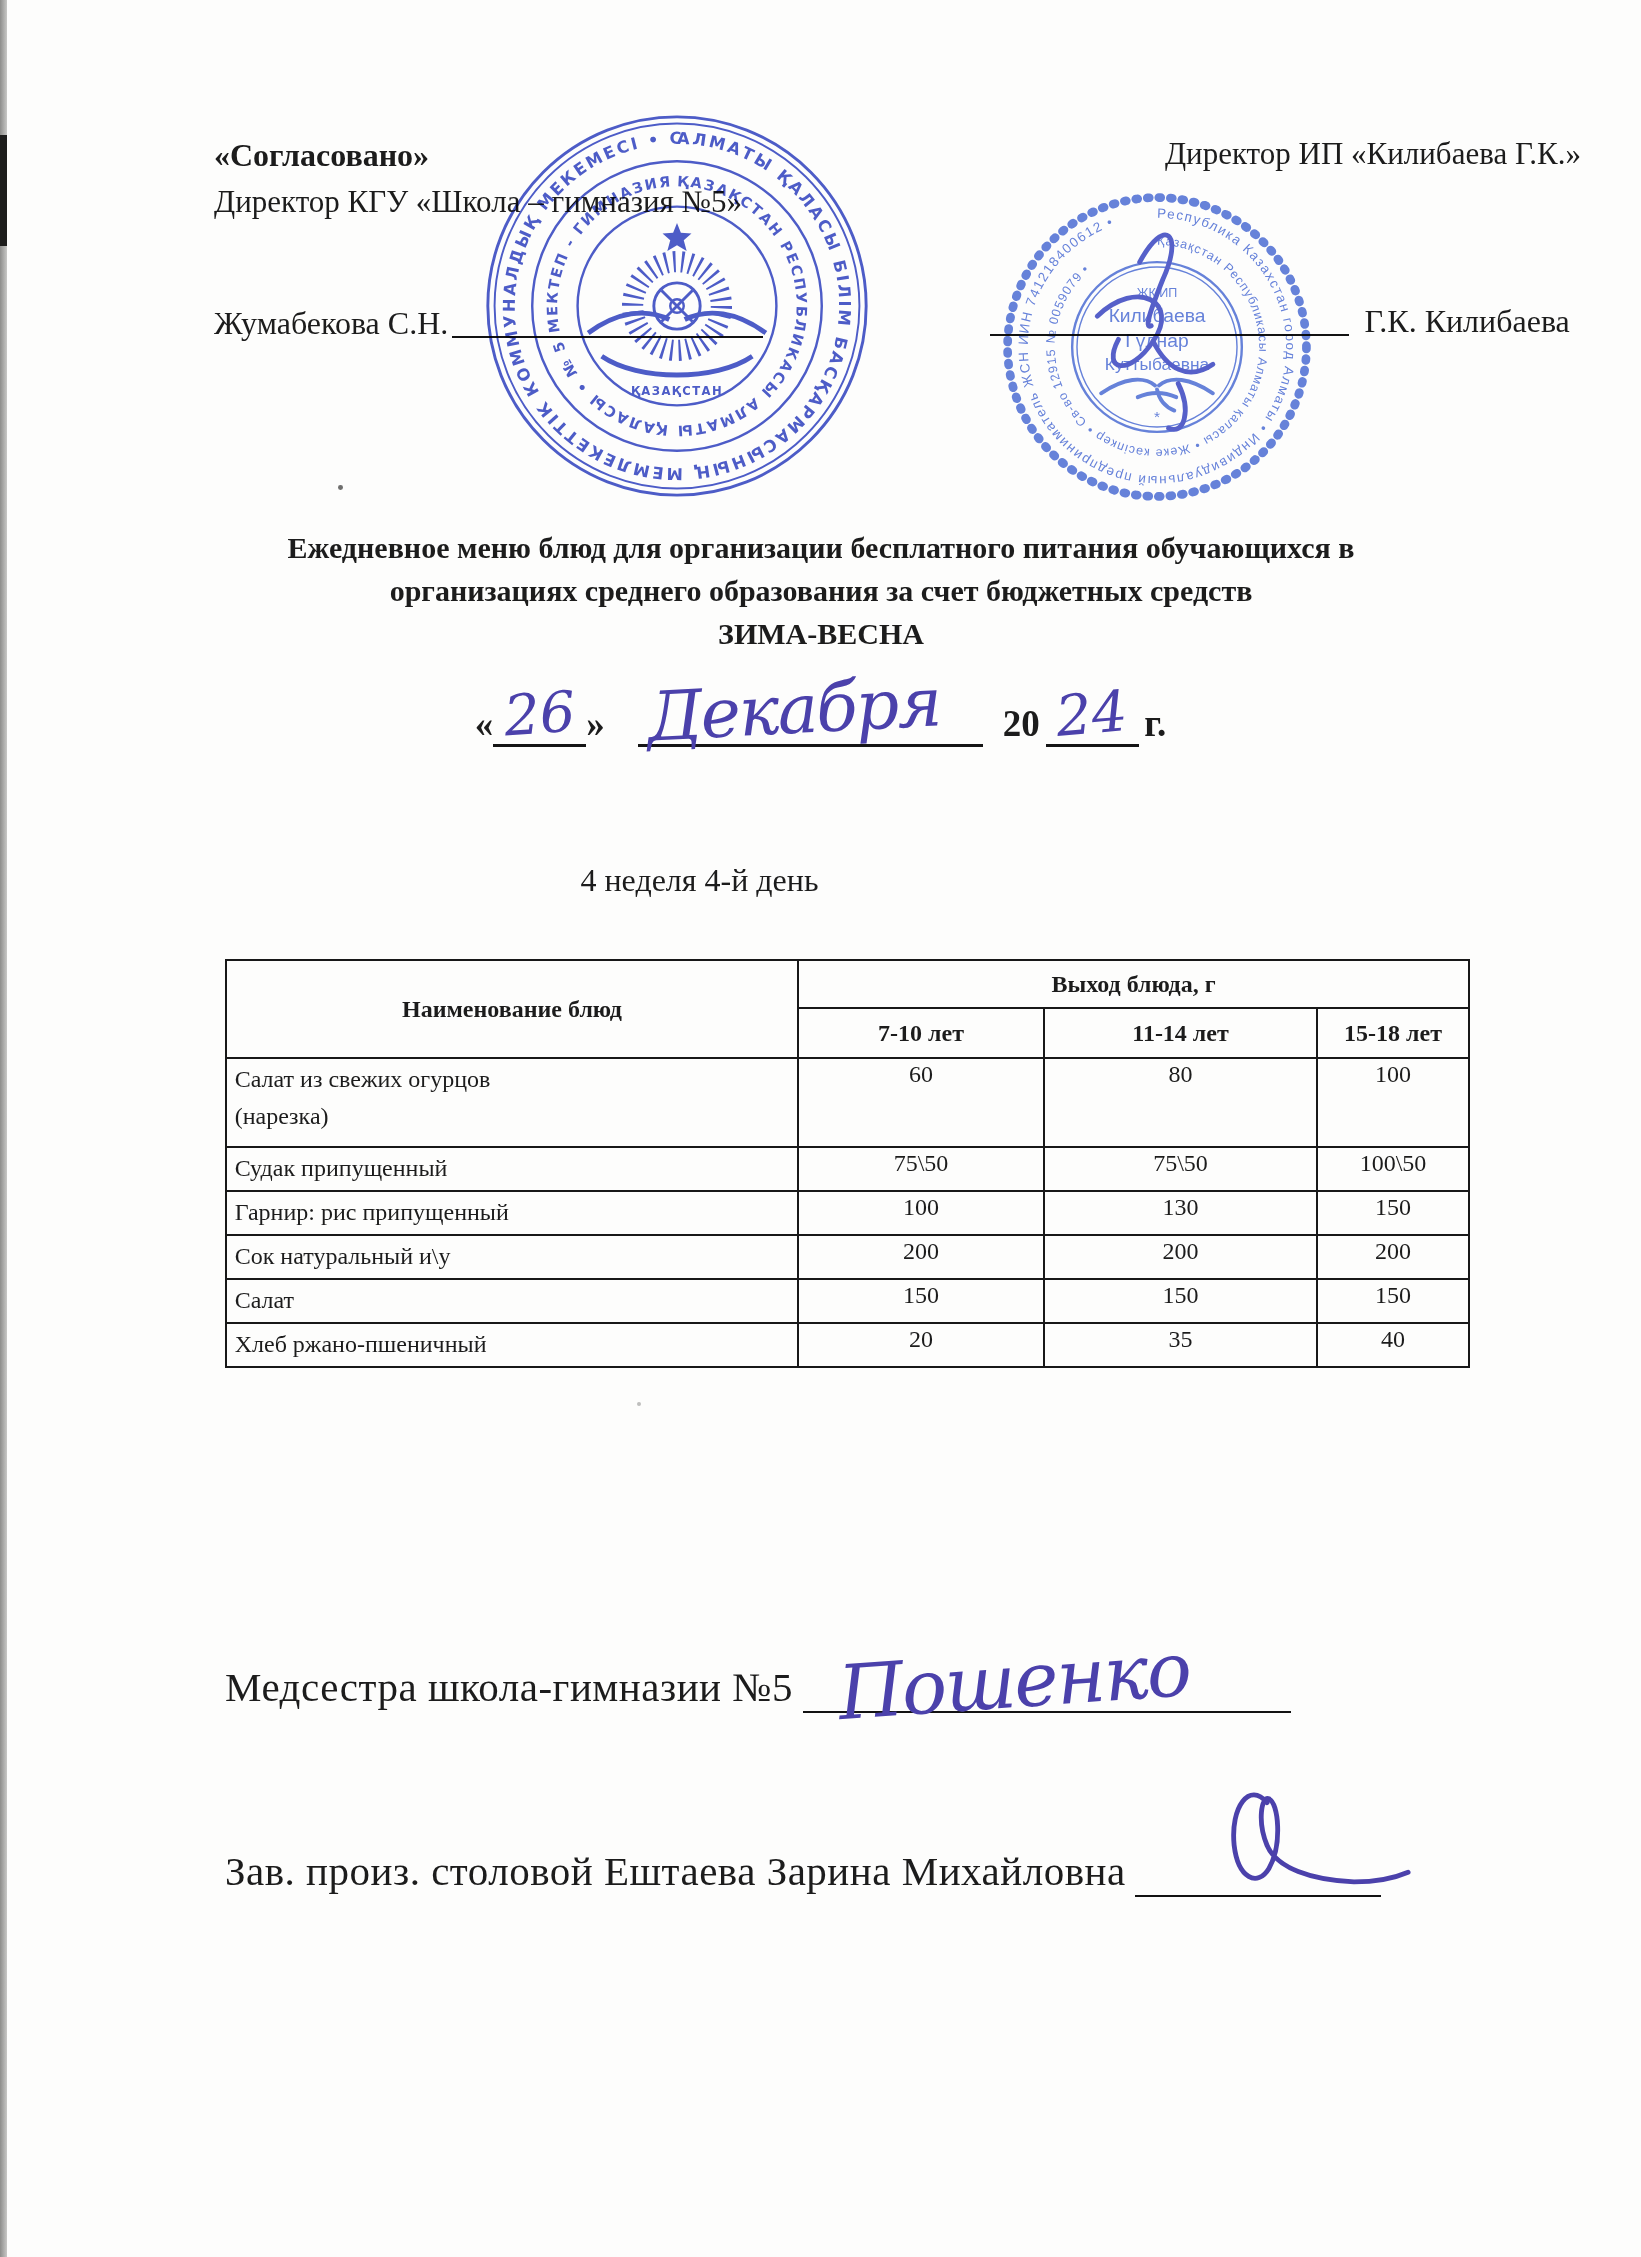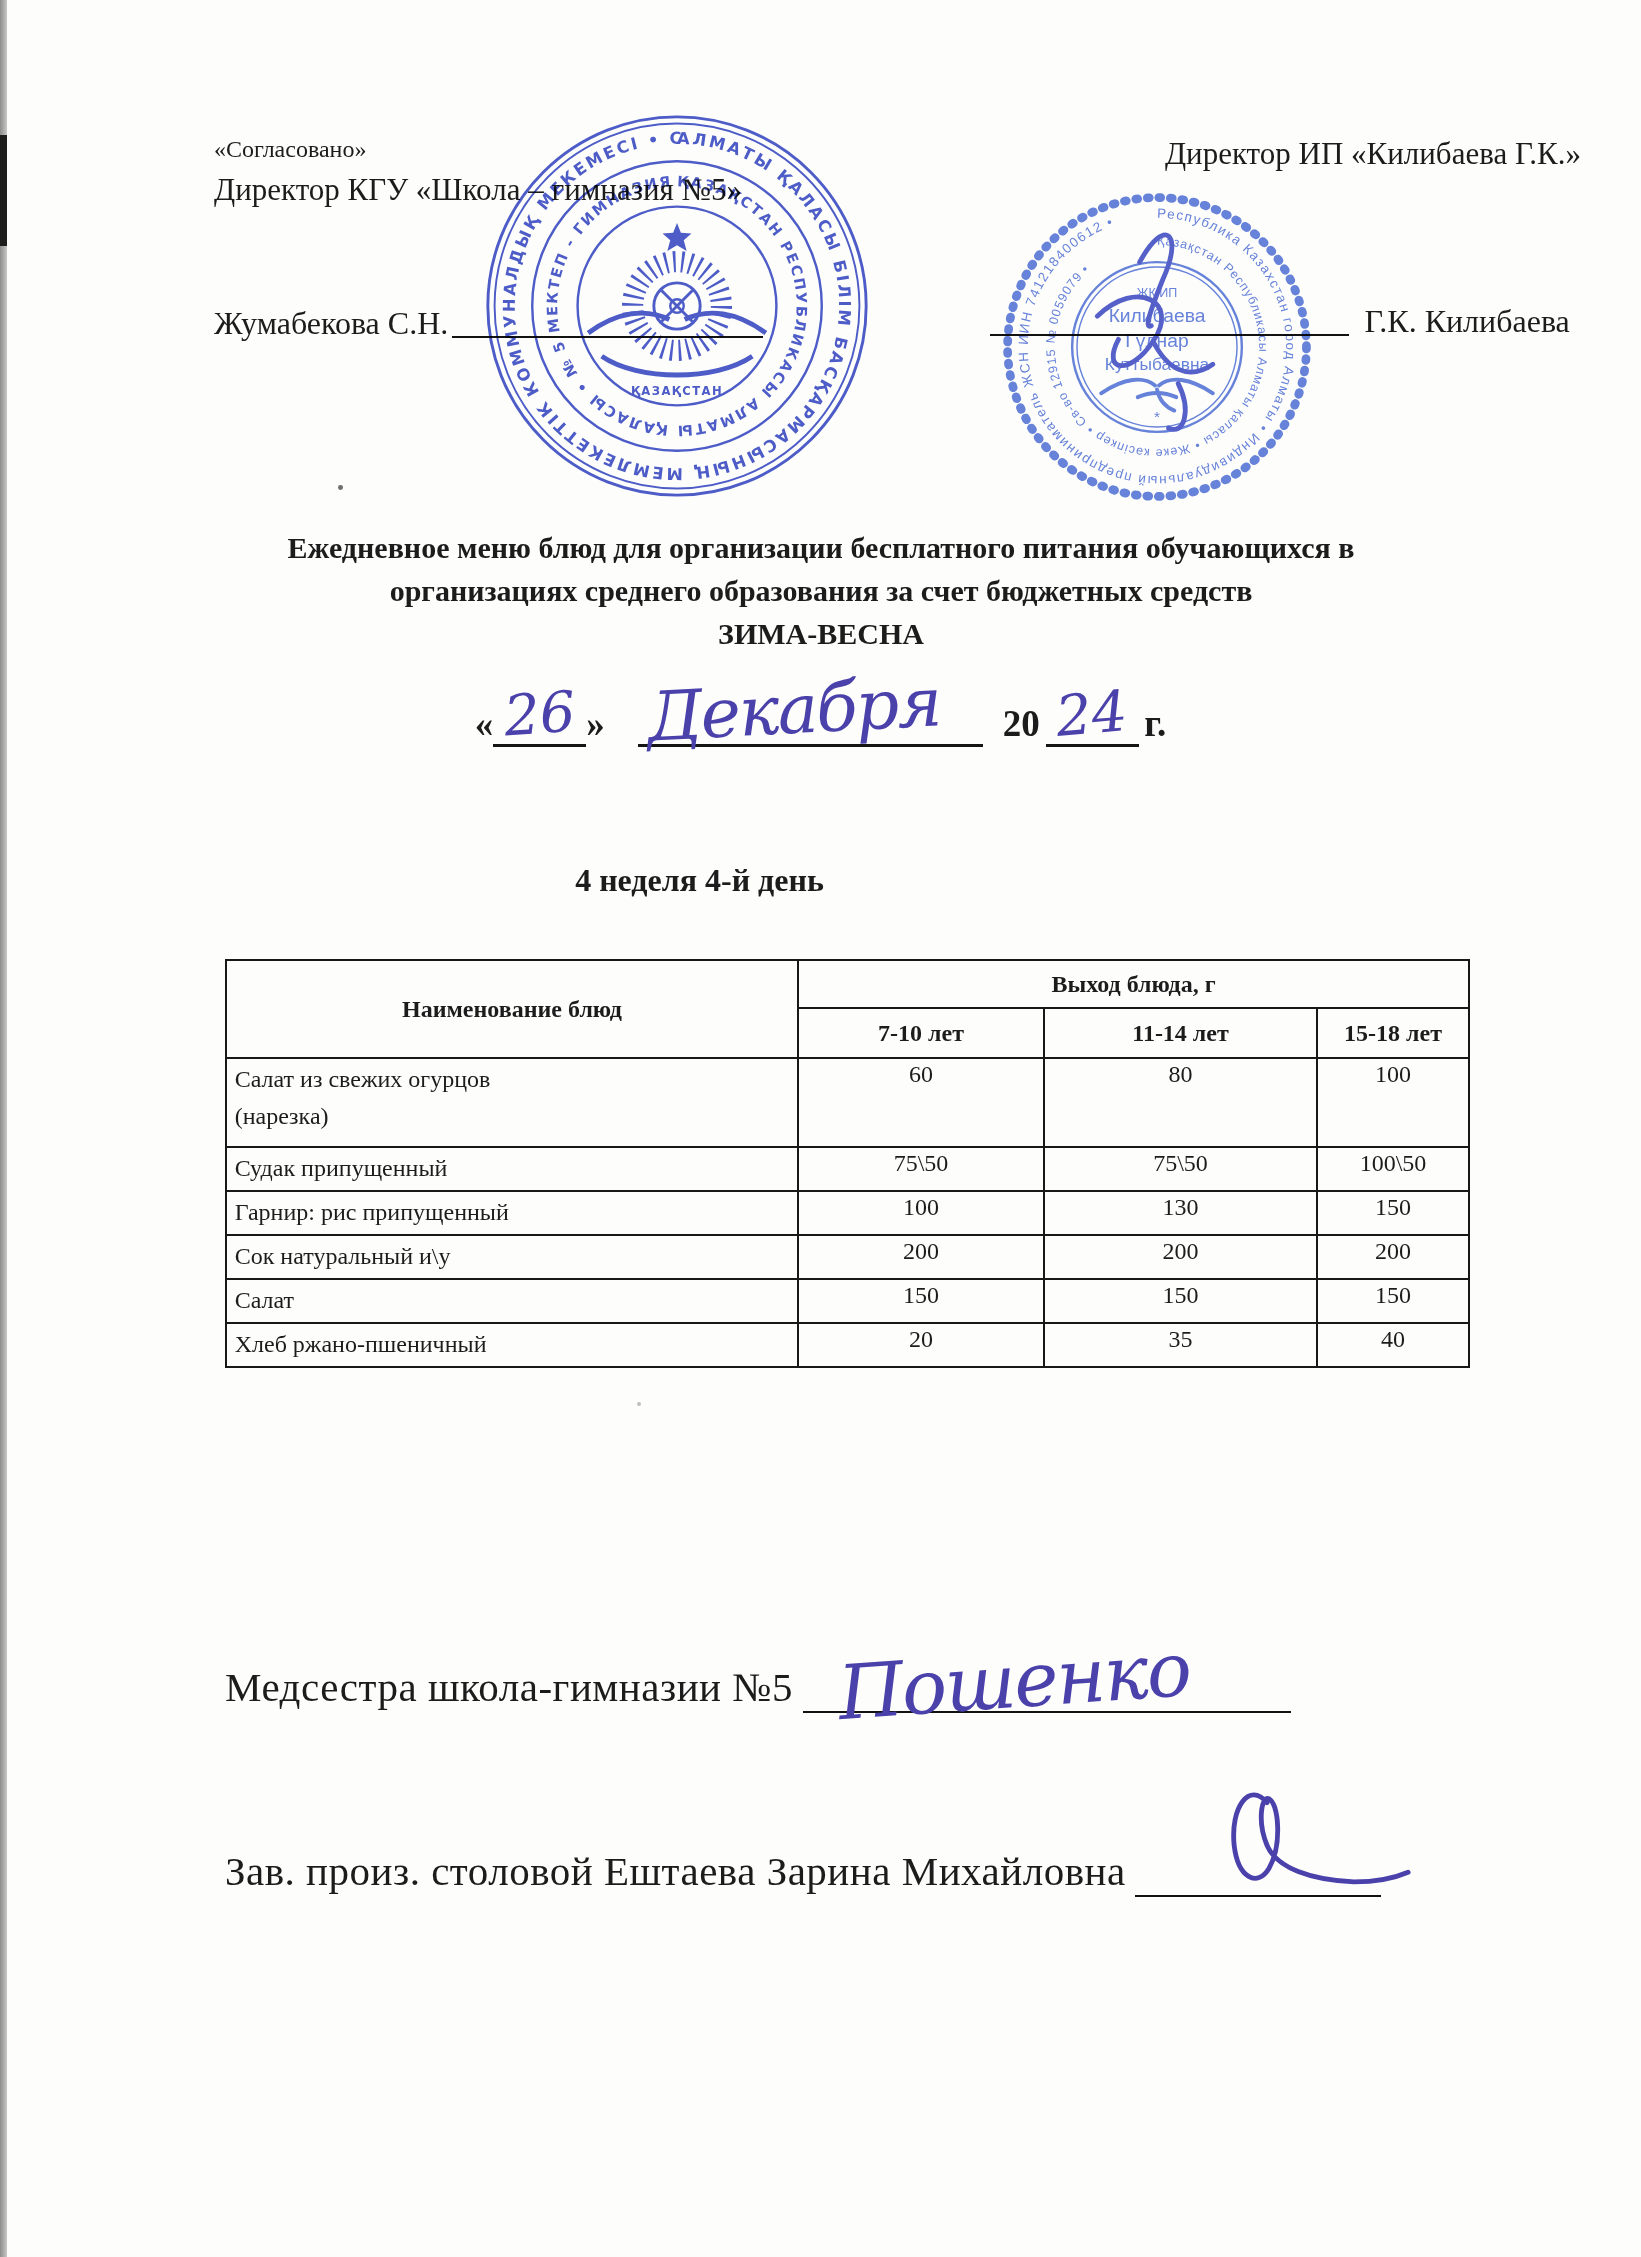--- a/index.html
+++ b/index.html
@@ -8,21 +8,21 @@
   
   .scan-edge{position:absolute;left:0;top:0;width:6.8px;height:100%;
              background:linear-gradient(to right,#8d8d8b,#c8c8c6);z-index:5;}
   .scan-edge-dark{position:absolute;left:0;top:135px;width:6.8px;height:111px;background:#1d1d1c;z-index:6;}
   .speck{position:absolute;width:4.8px;height:4.8px;border-radius:50%;background:#4a4a48;opacity:.8;z-index:1;}
 
   
   .hdr{position:absolute;top:131px;z-index:1;font-size:31px;line-height:1.5;}
   .hdr-left{left:214px;text-align:left;}
   .hdr-right{right:60px;text-align:right;}
-  .hdr .status{font-weight:normal;font-size:24px;}
+  .hdr .status{font-weight:bold;font-size:32px;}
   .sig-row{position:absolute;display:flex;align-items:flex-end;z-index:2;}
   .name-left-row{left:214px;top:290px;height:54px;}
   .name-left-row .nm{font-size:32px;margin-bottom:1.9px;}
   .uline{display:inline-block;border-bottom:2.9px solid #121212;}
   .name-left-row .uline{width:311px;margin-left:3.9px;margin-bottom:5.8px;}
   .name-right-row{left:990px;top:288px;height:54px;font-family:Liberation Serif, serif;}
   .name-right-row .uline{width:359px;margin-bottom:5.8px;}
   .name-right-row .nm{font-size:32px;margin-left:15.4px;margin-bottom:1.9px;white-space:nowrap;}
 
   
@@ -46,21 +46,21 @@
   .blank-day .hw{font-size:56px;line-height:1.05;transform:rotate(-4deg);}
   .q-close{margin-right:33px;}
   .blank-month{width:336px;text-align:left;padding-left:9.7px;margin-right:19.3px;}
   .blank-month .hw{font-size:68px;line-height:1.0;letter-spacing:-1.9px;transform:rotate(-3deg);}
   .blank-year{width:93px;margin-left:5.8px;}
   .blank-year .hw{font-size:56px;line-height:1.05;transform:rotate(-5deg);}
   .g-suffix{margin-left:5.8px;}
 
   
   .subtitle{position:absolute;left:0;top:862px;width:1399px;text-align:center;
-            font-weight:bold;font-size:32px;z-index:1;}
+            font-weight:normal;font-size:32px;z-index:1;}
 
   
   table.menu{position:absolute;left:225px;top:959px;border-collapse:collapse;z-index:1;
              font-size:24px;table-layout:fixed;width:1243px;}
   table.menu th,table.menu td{border:2.9px solid #181818;padding:1.9px 7.7px;}
   table.menu th{font-weight:bold;text-align:center;vertical-align:middle;}
   th.h-dish{text-align:left;vertical-align:top;padding-left:11.6px;padding-top:5.8px;}
   tr.hdr1{height:48px;} tr.hdr2{height:50px;}
   tr.r-first{height:89px;} tr.r{height:44px;}
   td.dish{text-align:left;padding-left:11.6px;vertical-align:top;white-space:pre-line;line-height:1.55;}

